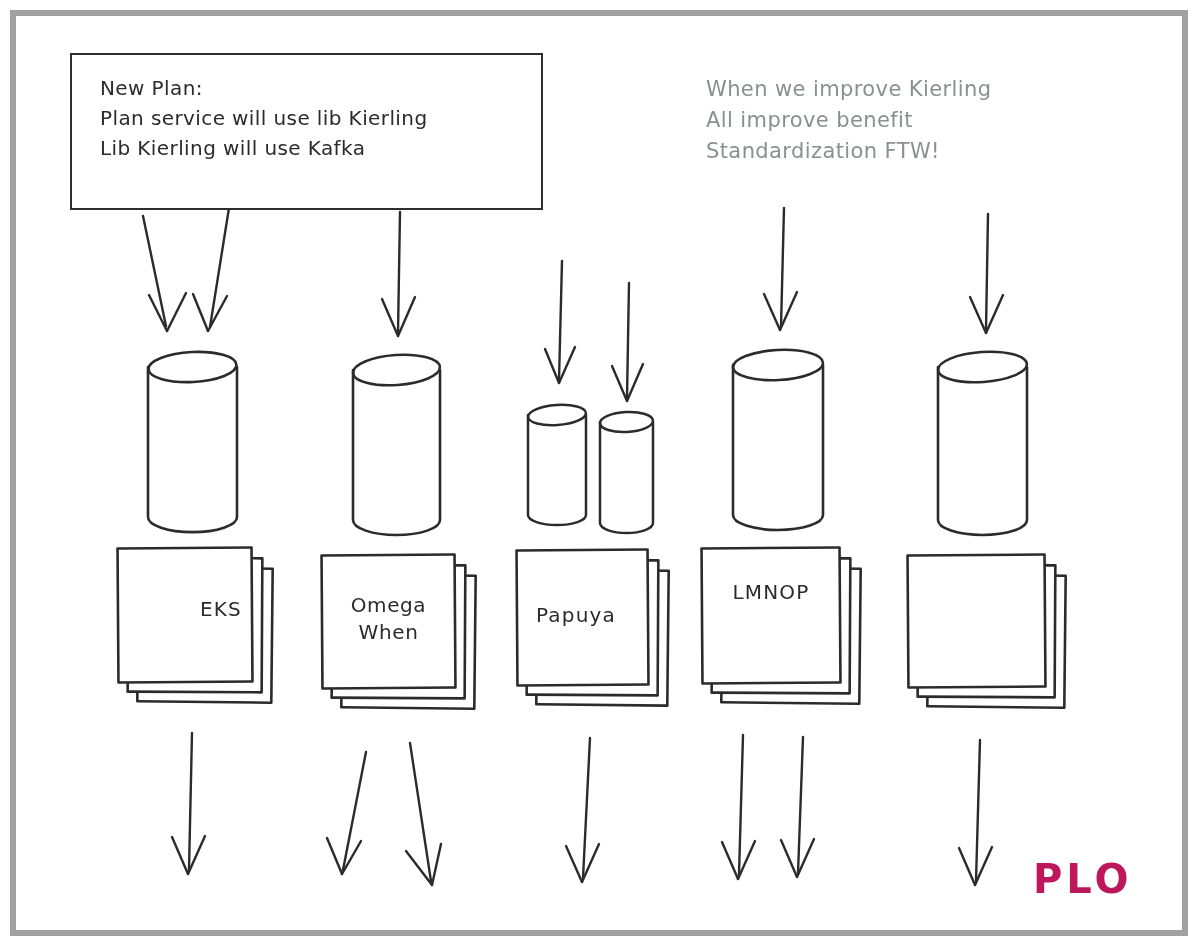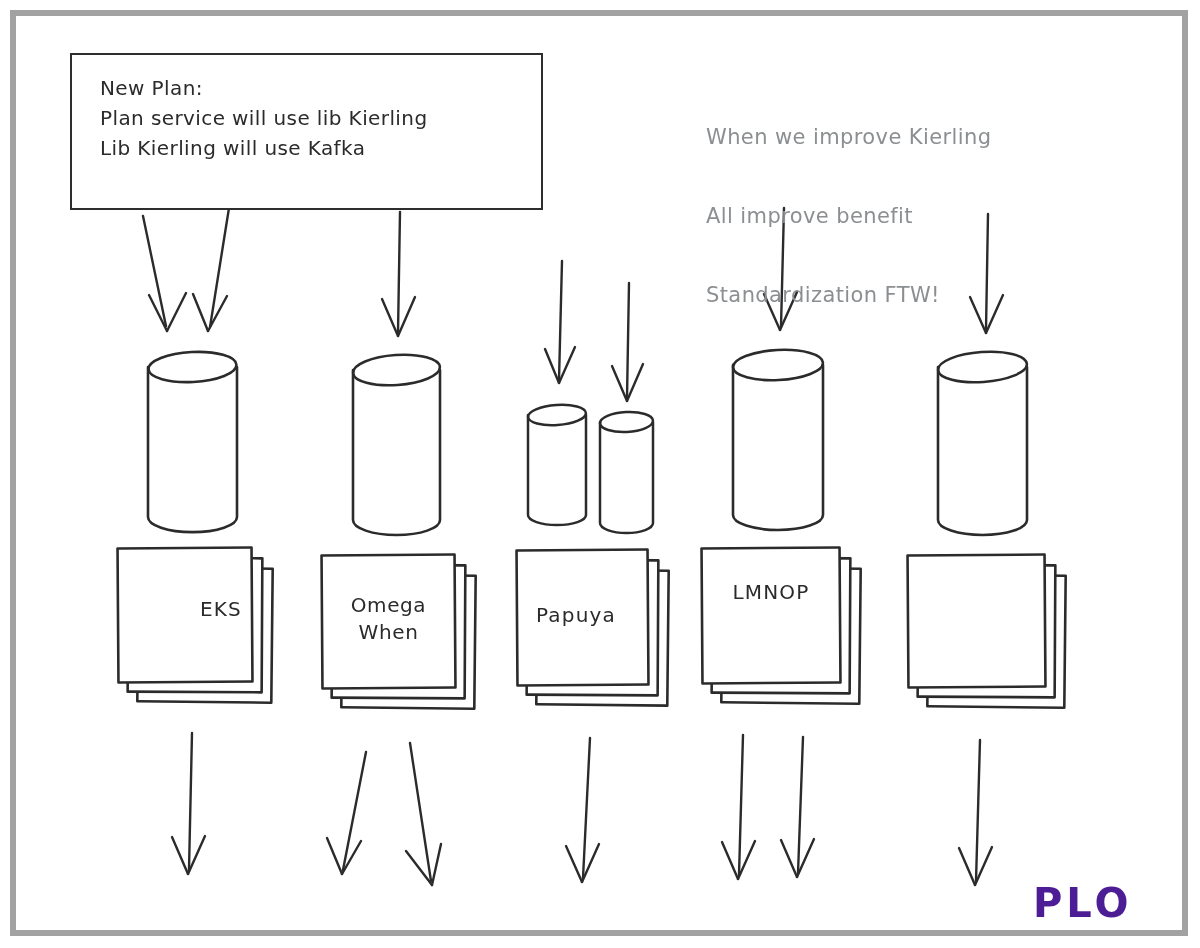--- a/index.html
+++ b/index.html
@@ -8,26 +8,26 @@
   .stage{position:absolute;left:0;top:0;width:1200px;height:948px;}
   .frame{position:absolute;left:10px;top:10px;right:12px;bottom:12px;
          border:6px solid #a2a2a2;}
   .art{position:absolute;left:0;top:0;width:1200px;height:948px;}
   .plan-box{position:absolute;left:70px;top:53px;width:441px;height:123px;
             border:2.5px solid #2e2e2e;background:#ffffff;
             padding:18px 0 12px 28px;box-sizing:content-box;}
   .plan-line{font-size:20px;line-height:30px;letter-spacing:0.4px;
              white-space:nowrap;font-weight:500;}
   .benefit-note{position:absolute;left:706px;top:74px;color:#8c8f91;}
-  .benefit-line{font-size:21px;line-height:31px;letter-spacing:0.4px;white-space:nowrap;margin-top:48px;}
+  .benefit-line{font-size:21px;line-height:31px;letter-spacing:0.4px;white-space:nowrap;}
   .svc-label{position:absolute;display:flex;align-items:center;justify-content:center;
              text-align:center;font-size:20px;letter-spacing:1.2px;line-height:27px;}
   .svc-label.wrap{letter-spacing:0.6px;}
-  .signature{position:absolute;left:1033px;top:880px;font-size:40px;font-weight:bold;
-             color:#4c1d95;letter-spacing:4px;}
+  .signature{position:absolute;left:1033px;top:856px;font-size:40px;font-weight:bold;
+             color:#be185d;letter-spacing:4px;}
 </style>
 </head>
 <body>
 
 <div class="stage">
 
   <div class="frame"></div>
 
   <svg class="art" viewBox="0 0 1200 948" fill="none" stroke="#2b2b2b" stroke-width="2.4" stroke-linecap="round" stroke-linejoin="round">
 

